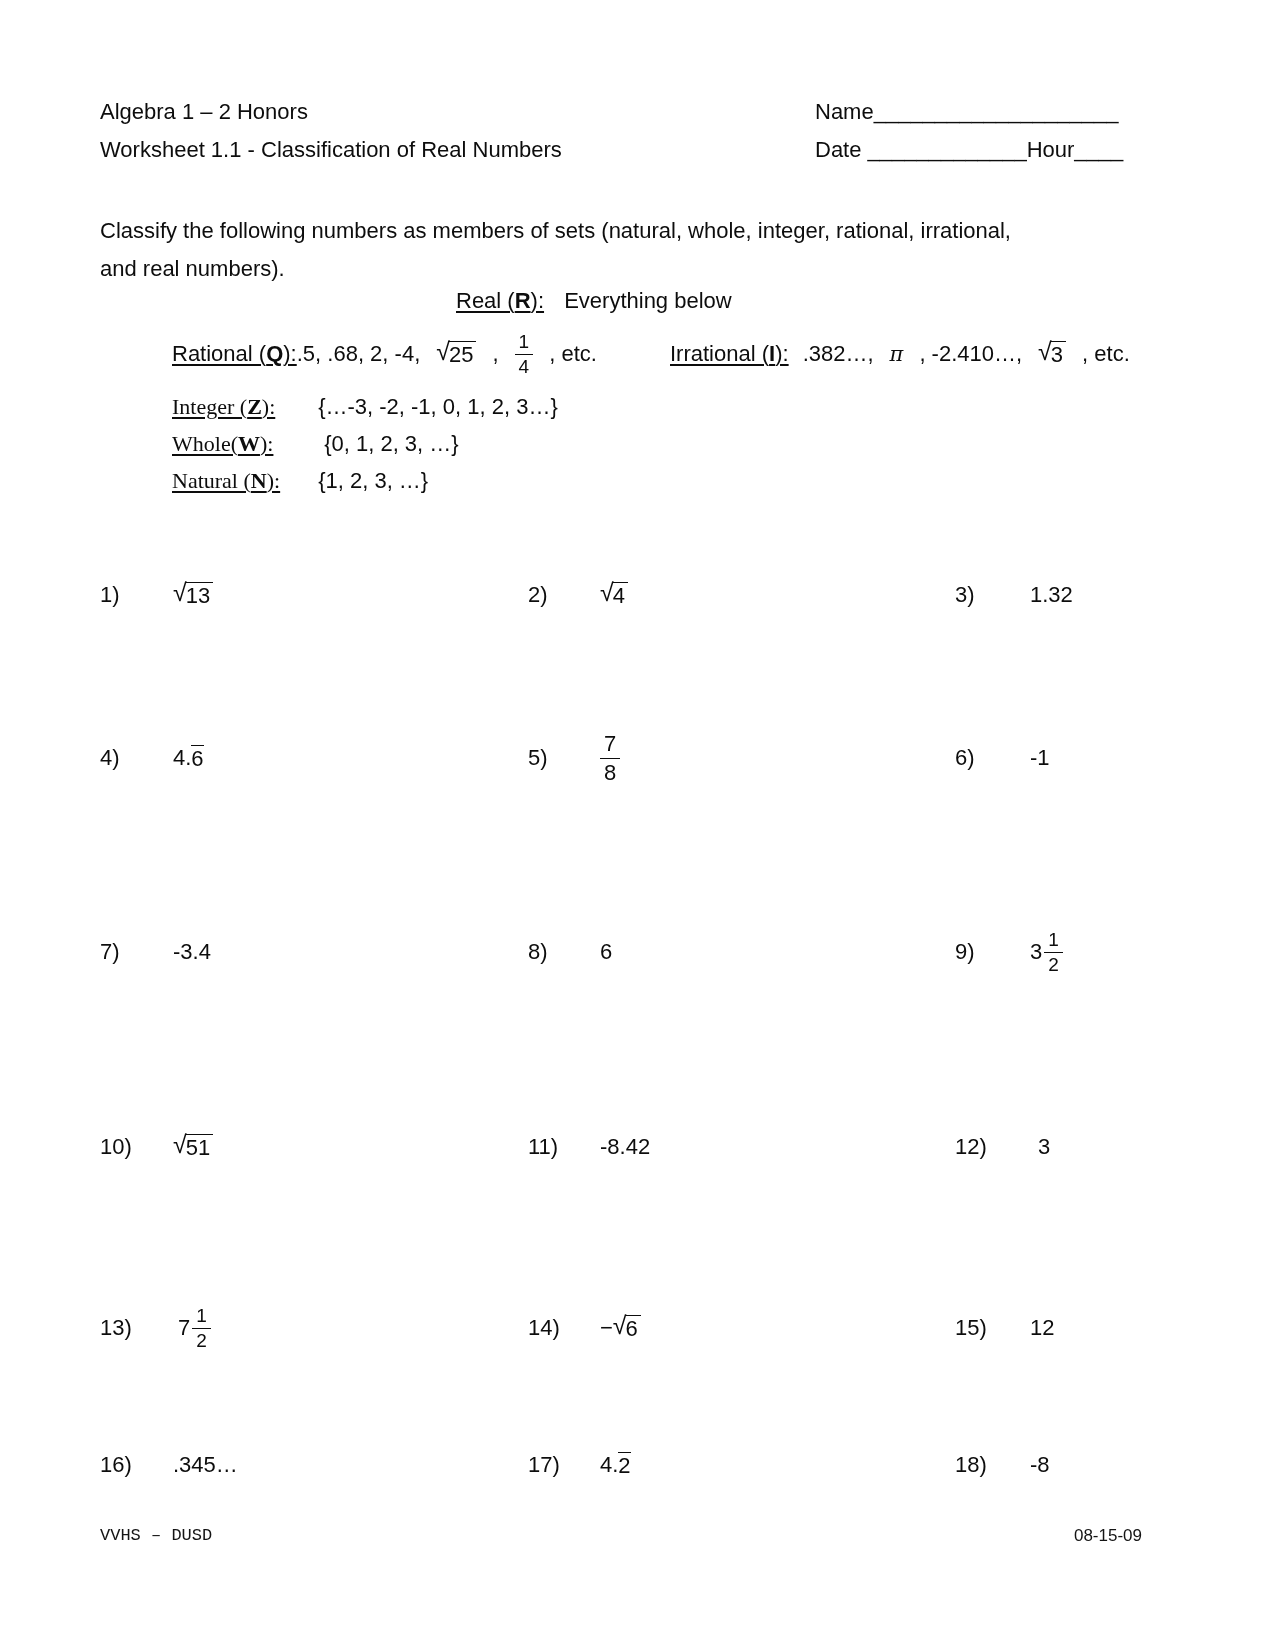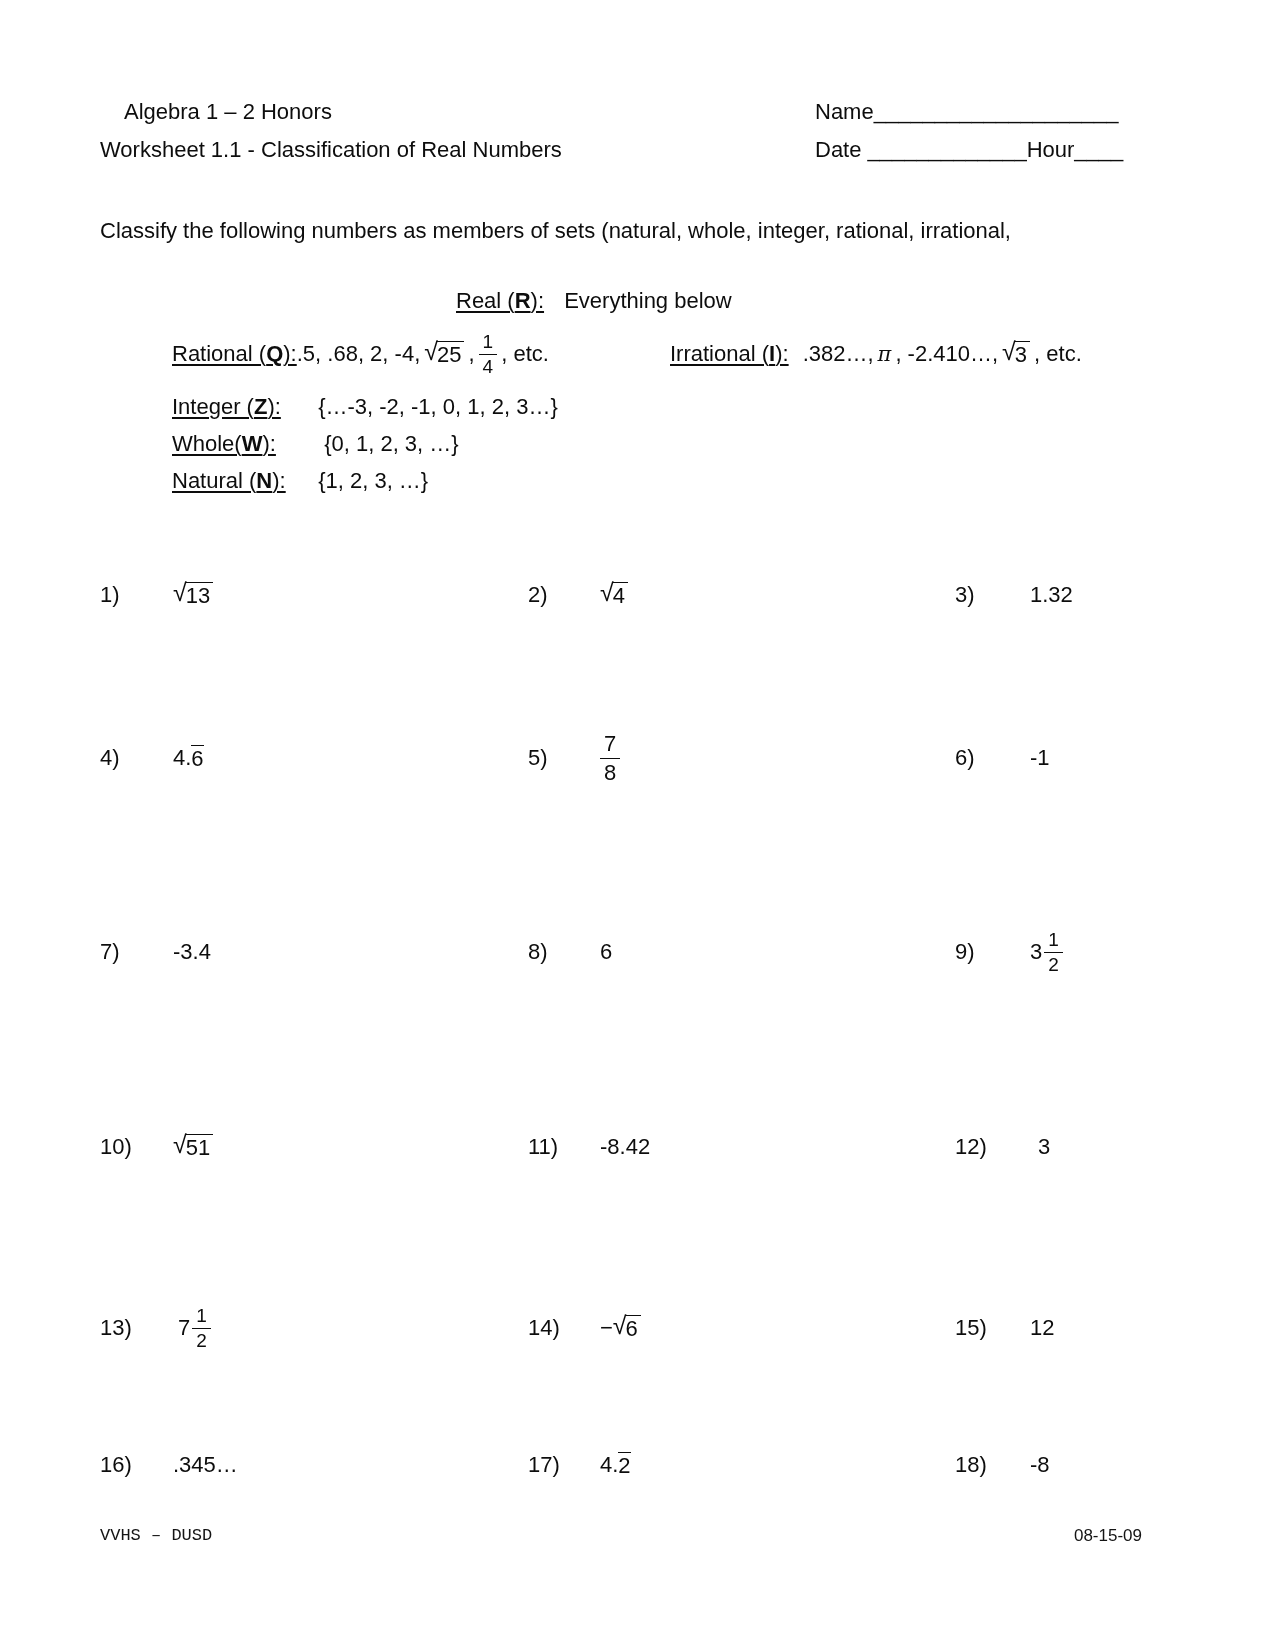--- a/index.html
+++ b/index.html
@@ -9,22 +9,22 @@
     background:#ffffff;
     font-family:"Liberation Sans", sans-serif;
     font-size:22px;
     color:#0d0d0d;
     overflow:hidden;
   }
   .abs{position:absolute;white-space:nowrap;}
   .klabel{text-decoration:underline;text-underline-offset:3px;}
   .klabel b{font-weight:bold;}
   .keyrow{display:flex;align-items:center;height:46px;}
-  .keylab-fixed{display:inline-block;width:140px;}
-  .mathline{display:inline-flex;align-items:center;gap:4px;}
+  .keylab-fixed{display:inline-block;width:140px;font-family:Liberation Serif, serif;}
+  .mathline{display:inline-flex;align-items:center;gap:16px;}
   
   .sqrt{display:inline-flex;align-items:flex-start;}
   .radsign{font-size:25px;line-height:1;display:inline-block;transform:translateY(-2px);}
   .radicand{display:inline-block;font-size:22px;line-height:1.1;border-top:1.7px solid #0d0d0d;margin-left:-2px;padding:1px 3px 0 1px;}
   
   .overbar{display:inline-block;border-top:1.7px solid #0d0d0d;line-height:1.1;padding-top:1px;}
   
   .frac{display:inline-flex;flex-direction:column;align-items:center;vertical-align:middle;line-height:1.05;}
   .frac .fnum{border-bottom:1.7px solid #0d0d0d;padding:0 4px 2px 4px;}
   .frac .fden{padding-top:2px;}
@@ -40,28 +40,29 @@
   .n1{left:100px;} .v1{left:173px;}
   .n2{left:528px;} .v2{left:600px;}
   .n3{left:955px;} .v3{left:1030px;}
   .footer{font-size:17px;color:#141414;}
 </style>
 </head>
 <body>
 
 <div class="page">
 
-  <div class="abs" style="left:100px;top:99px;margin-left:24px;">Algebra 1 – 2 Honors</div>
+  <div class="abs" style="left:100px;top:99px;">Algebra 1 – 2 Honors</div>
   <div class="abs" style="left:815px;top:99px;"><span>Name</span><span>____________________</span></div>
 
   <div class="abs" style="left:100px;top:137px;">Worksheet 1.1 - Classification of Real Numbers</div>
   <div class="abs" style="left:815px;top:137px;"><span>Date </span><span>_____________</span><span>Hour</span><span>____</span></div>
 
   <div class="abs instr" style="left:100px;top:212px;">
     <div>Classify the following numbers as members of sets (natural, whole, integer, rational, irrational,</div>
+    <div>and real numbers).</div>
   </div>
 
   <div class="abs" style="left:456px;top:288px;">
     <span class="klabel"><span>Real (</span><b>R</b><span>):</span></span>
     <span style="margin-left:14px;">Everything below</span>
   </div>
 
   <div class="abs keyrow" style="left:172px;top:331px;">
     <span class="klabel" style=""><span>Rational (</span><b>Q</b><span>):</span></span>
     <span class="mathline">

